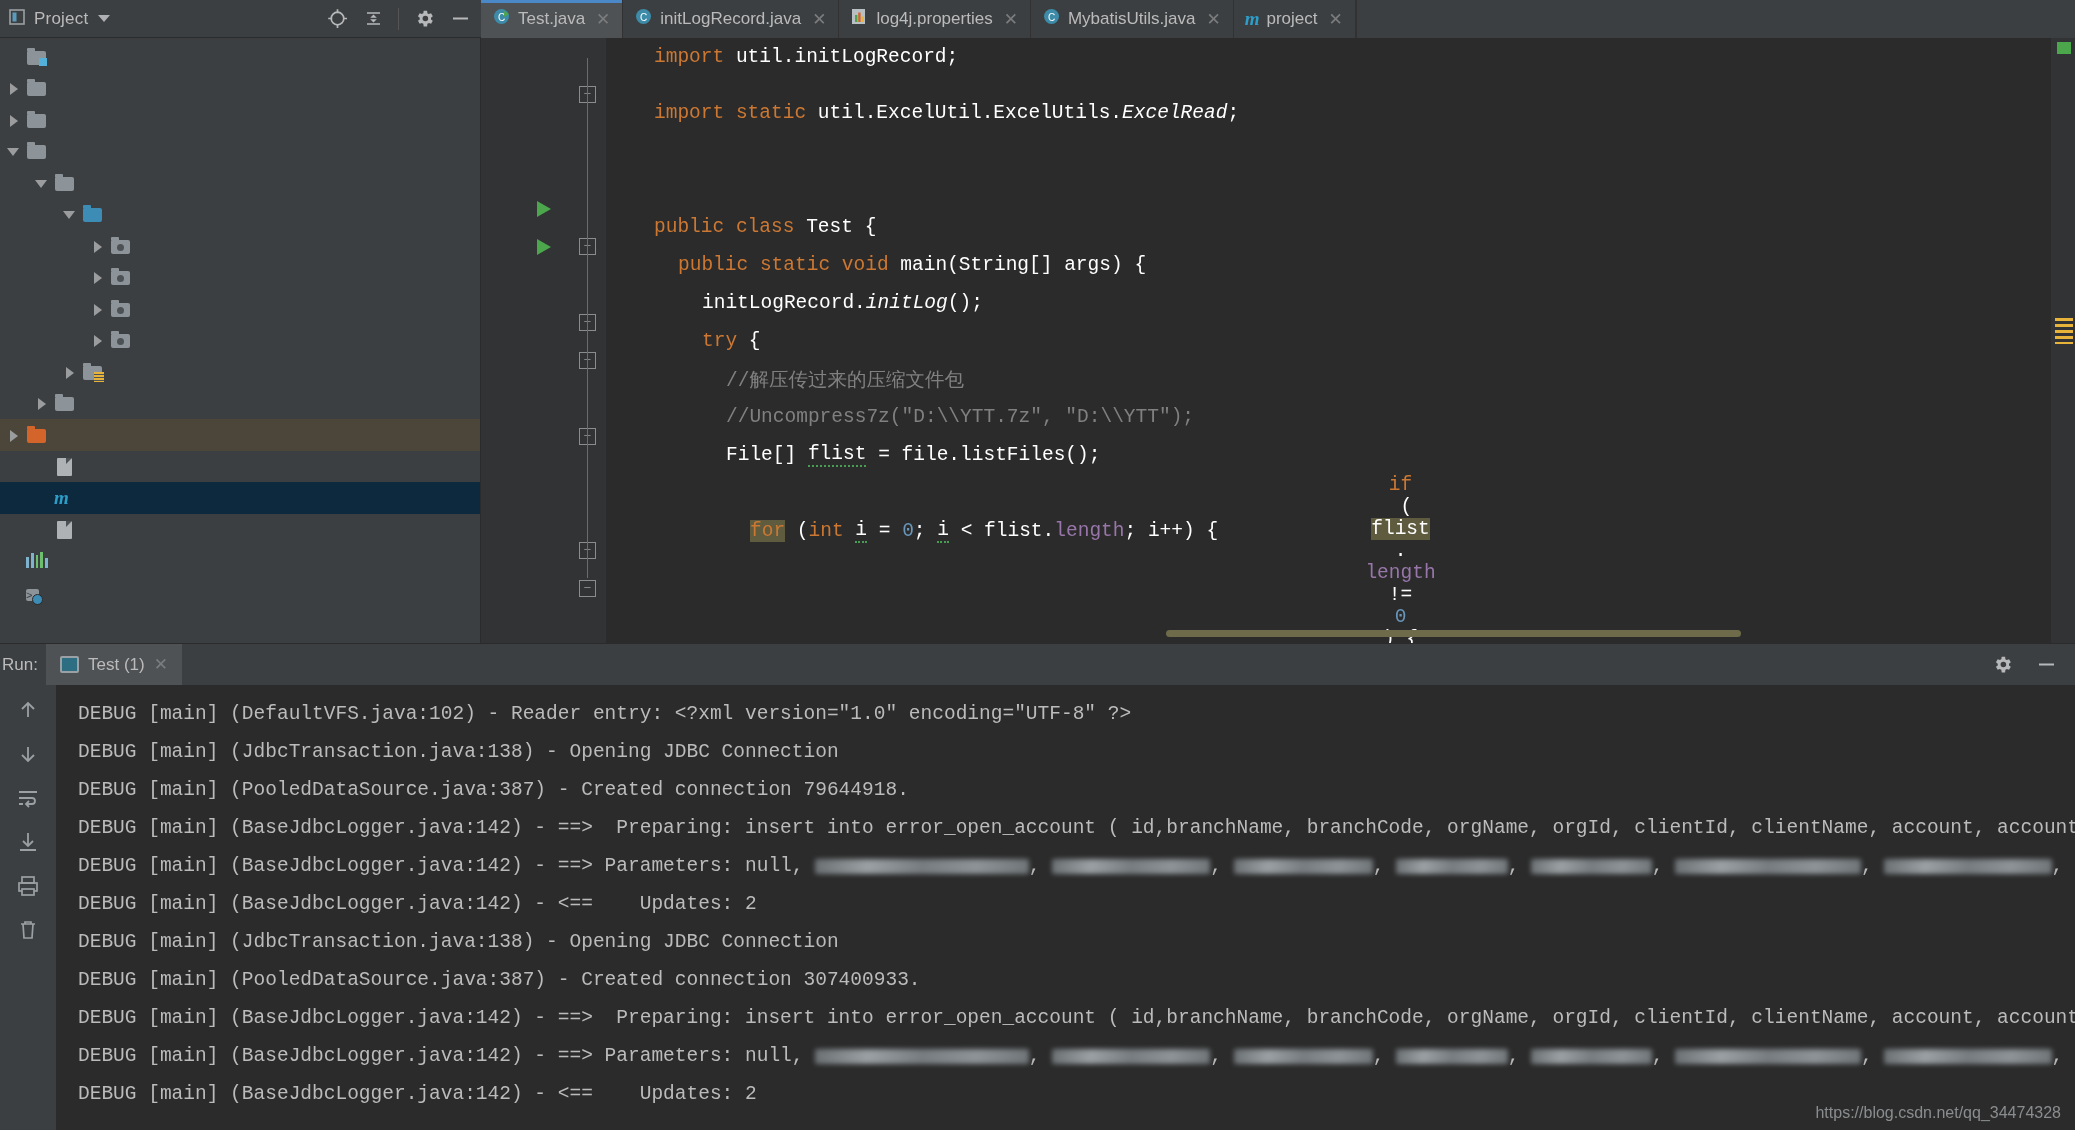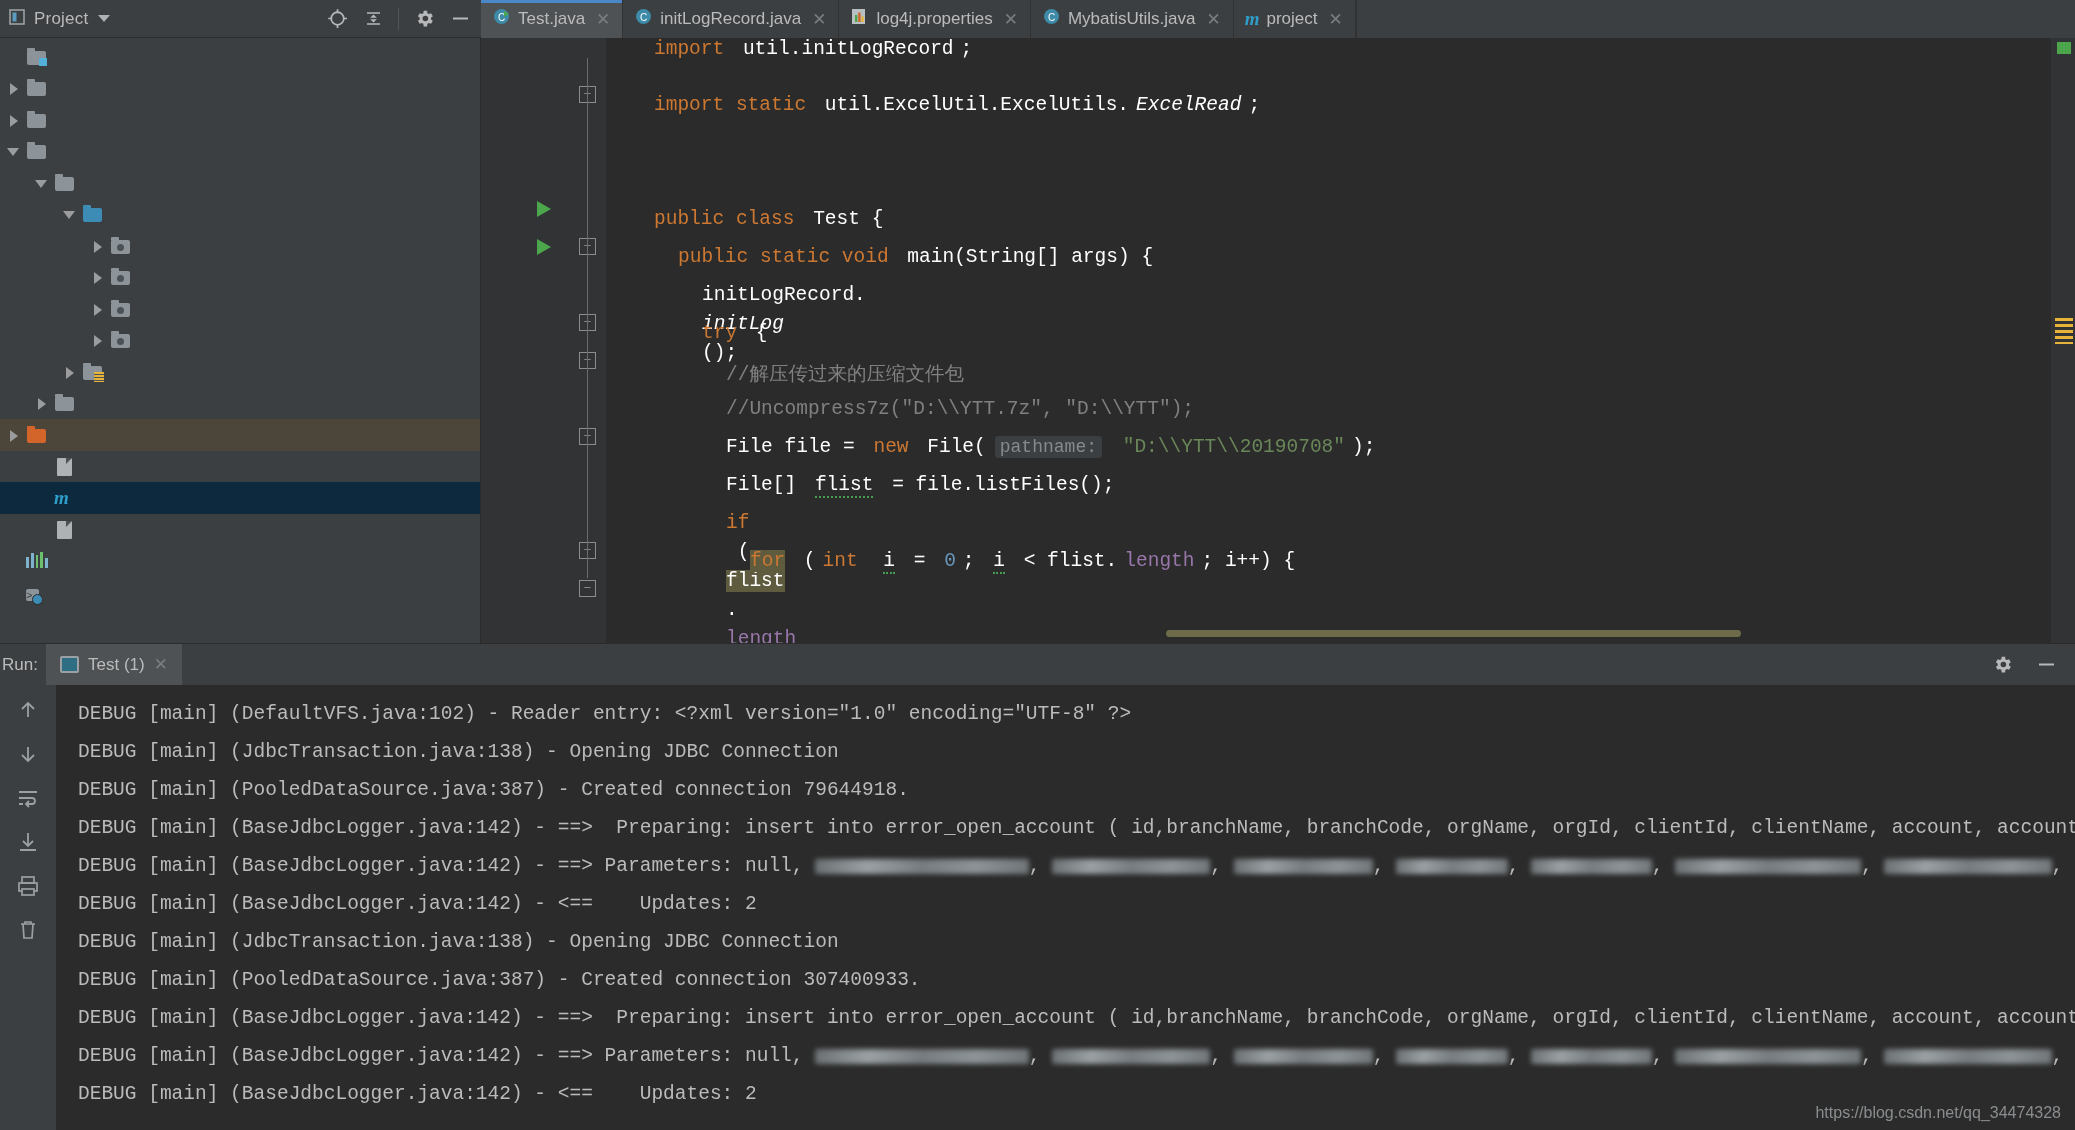--- a/index.html
+++ b/index.html
@@ -102,21 +102,21 @@
     border-left: 14px solid #4ca64c; border-top: 8px solid transparent; border-bottom: 8px solid transparent; }
   .fold {
     position:absolute; left: 98px; top: 10px; width: 17px; height: 17px;
     border: 1px solid #8a8d8f; color:#8a8d8f; font-size: 13px; line-height: 15px; text-align:center;
   }
   .foldline { position:absolute; left:106px; width:1px; background:#6a6d70; }
   .code {
     flex: 1; position: relative; background: #2b2b2b; padding-left: 24px;
     font-family: "Liberation Mono", monospace; font-size: 19.5px;
   }
-  .cline { height: 38px; display: flex; align-items: flex-start; white-space: pre; gap: 7px; }
+  .cline { height: 38px; display: flex; align-items: center; white-space: pre; }
   .kw { color: #cc7832; } .txt { color: #ffffff; } .str { color: #6a8759; }
   .cmt { color: #808080; } .num { color: #6897bb; } .fld { color: #9876aa; }
   .ital { font-style: italic; }
   .hint { background:#3c3f41; color:#868a8c; border-radius:3px; padding: 1px 5px; margin: 0 2px; font-size:18px;}
   .hl { background: #5e5b3e; }
   .wavy { border-bottom: 2px dotted #499c54; }
   .hscroll { position:absolute; left:560px; bottom:6px; width:575px; height:7px; background:#6e6b4a; border-radius:4px; }
   .minimap { position:absolute; right:0; top:0; bottom:0; width:24px; background:#313335; }
   .mm-green { position:absolute; right:4px; top:4px; width:14px; height:12px; background:#4ca64c; }
   .mm-stripes { position:absolute; right:2px; top:280px; width:18px; height:26px;
@@ -458,25 +458,24 @@
           <div class="foldline" style="top: 20px; height: 520px;"></div>
         </div>
       <div class="code" id="code">
         <div class="hscroll"></div>
       <div class="cline" style="padding-left: 24px;"><span class="kw">import</span><span class="txt"> util.initLogRecord</span><span class="txt">;</span></div>
           <div class="cline" style="padding-left: 24px; margin-top: 18px;"><span class="kw">import static</span><span class="txt"> util.ExcelUtil.ExcelUtils.</span><span class="txt ital">ExcelRead</span><span class="txt">;</span></div>
           <div class="cline" style="padding-left: 24px;"></div>
           <div class="cline" style="padding-left: 24px;"></div>
           <div class="cline" style="padding-left: 24px;"><span class="kw">public class</span><span class="txt"> Test {</span></div>
           <div class="cline" style="padding-left: 48px;"><span class="kw">public static void</span><span class="txt"> main(String[] args) {</span></div>
-          <div class="cline" style="padding-left: 72px; flex-direction: column;"><span class="txt">initLogRecord.</span><span class="txt ital">initLog</span><span class="txt">();</span></div>
+          <div class="cline" style="padding-left: 72px;"><span class="txt">initLogRecord.</span><span class="txt ital">initLog</span><span class="txt">();</span></div>
           <div class="cline" style="padding-left: 72px;"><span class="kw">try</span><span class="txt"> {</span></div>
           <div class="cline" style="padding-left: 96px;"><span class="cmt">//解压传过来的压缩文件包</span></div>
           <div class="cline" style="padding-left: 96px;"><span class="cmt">//Uncompress7z("D:\\YTT.7z", "D:\\YTT");</span></div>
-          <div class="cline" style="padding-left: 96px;"><span class="txt">File file = </span><span class="kw">new</span><span class="txt"> File(</span><span class="hint">pathname:</span><span class="str"> "D:\\YTT\\20190708"</span><span class="txt">);</span></div>
           <div class="cline" style="padding-left: 96px;"><span class="txt">File[] </span><span class="txt wavy">flist</span><span class="txt"> = file.listFiles();</span></div>
           <div class="cline" style="padding-left: 96px; flex-direction: column;"><span class="kw">if</span><span class="txt"> (</span><span class="txt hl">flist</span><span class="txt">.</span><span class="fld">length</span><span class="txt"> != </span><span class="num">0</span><span class="txt">) {</span></div>
           <div class="cline" style="padding-left: 120px;"><span class="kw hl">for</span><span class="txt"> (</span><span class="kw">int</span><span class="txt"> </span><span class="txt wavy">i</span><span class="txt"> = </span><span class="num">0</span><span class="txt">; </span><span class="txt wavy">i</span><span class="txt"> &lt; flist.</span><span class="fld">length</span><span class="txt">; i++) {</span></div>
         </div>
       <div class="minimap">
         <div class="mm-green"></div>
         <div class="mm-stripes"></div>
       </div>
     </div>
   </div>

